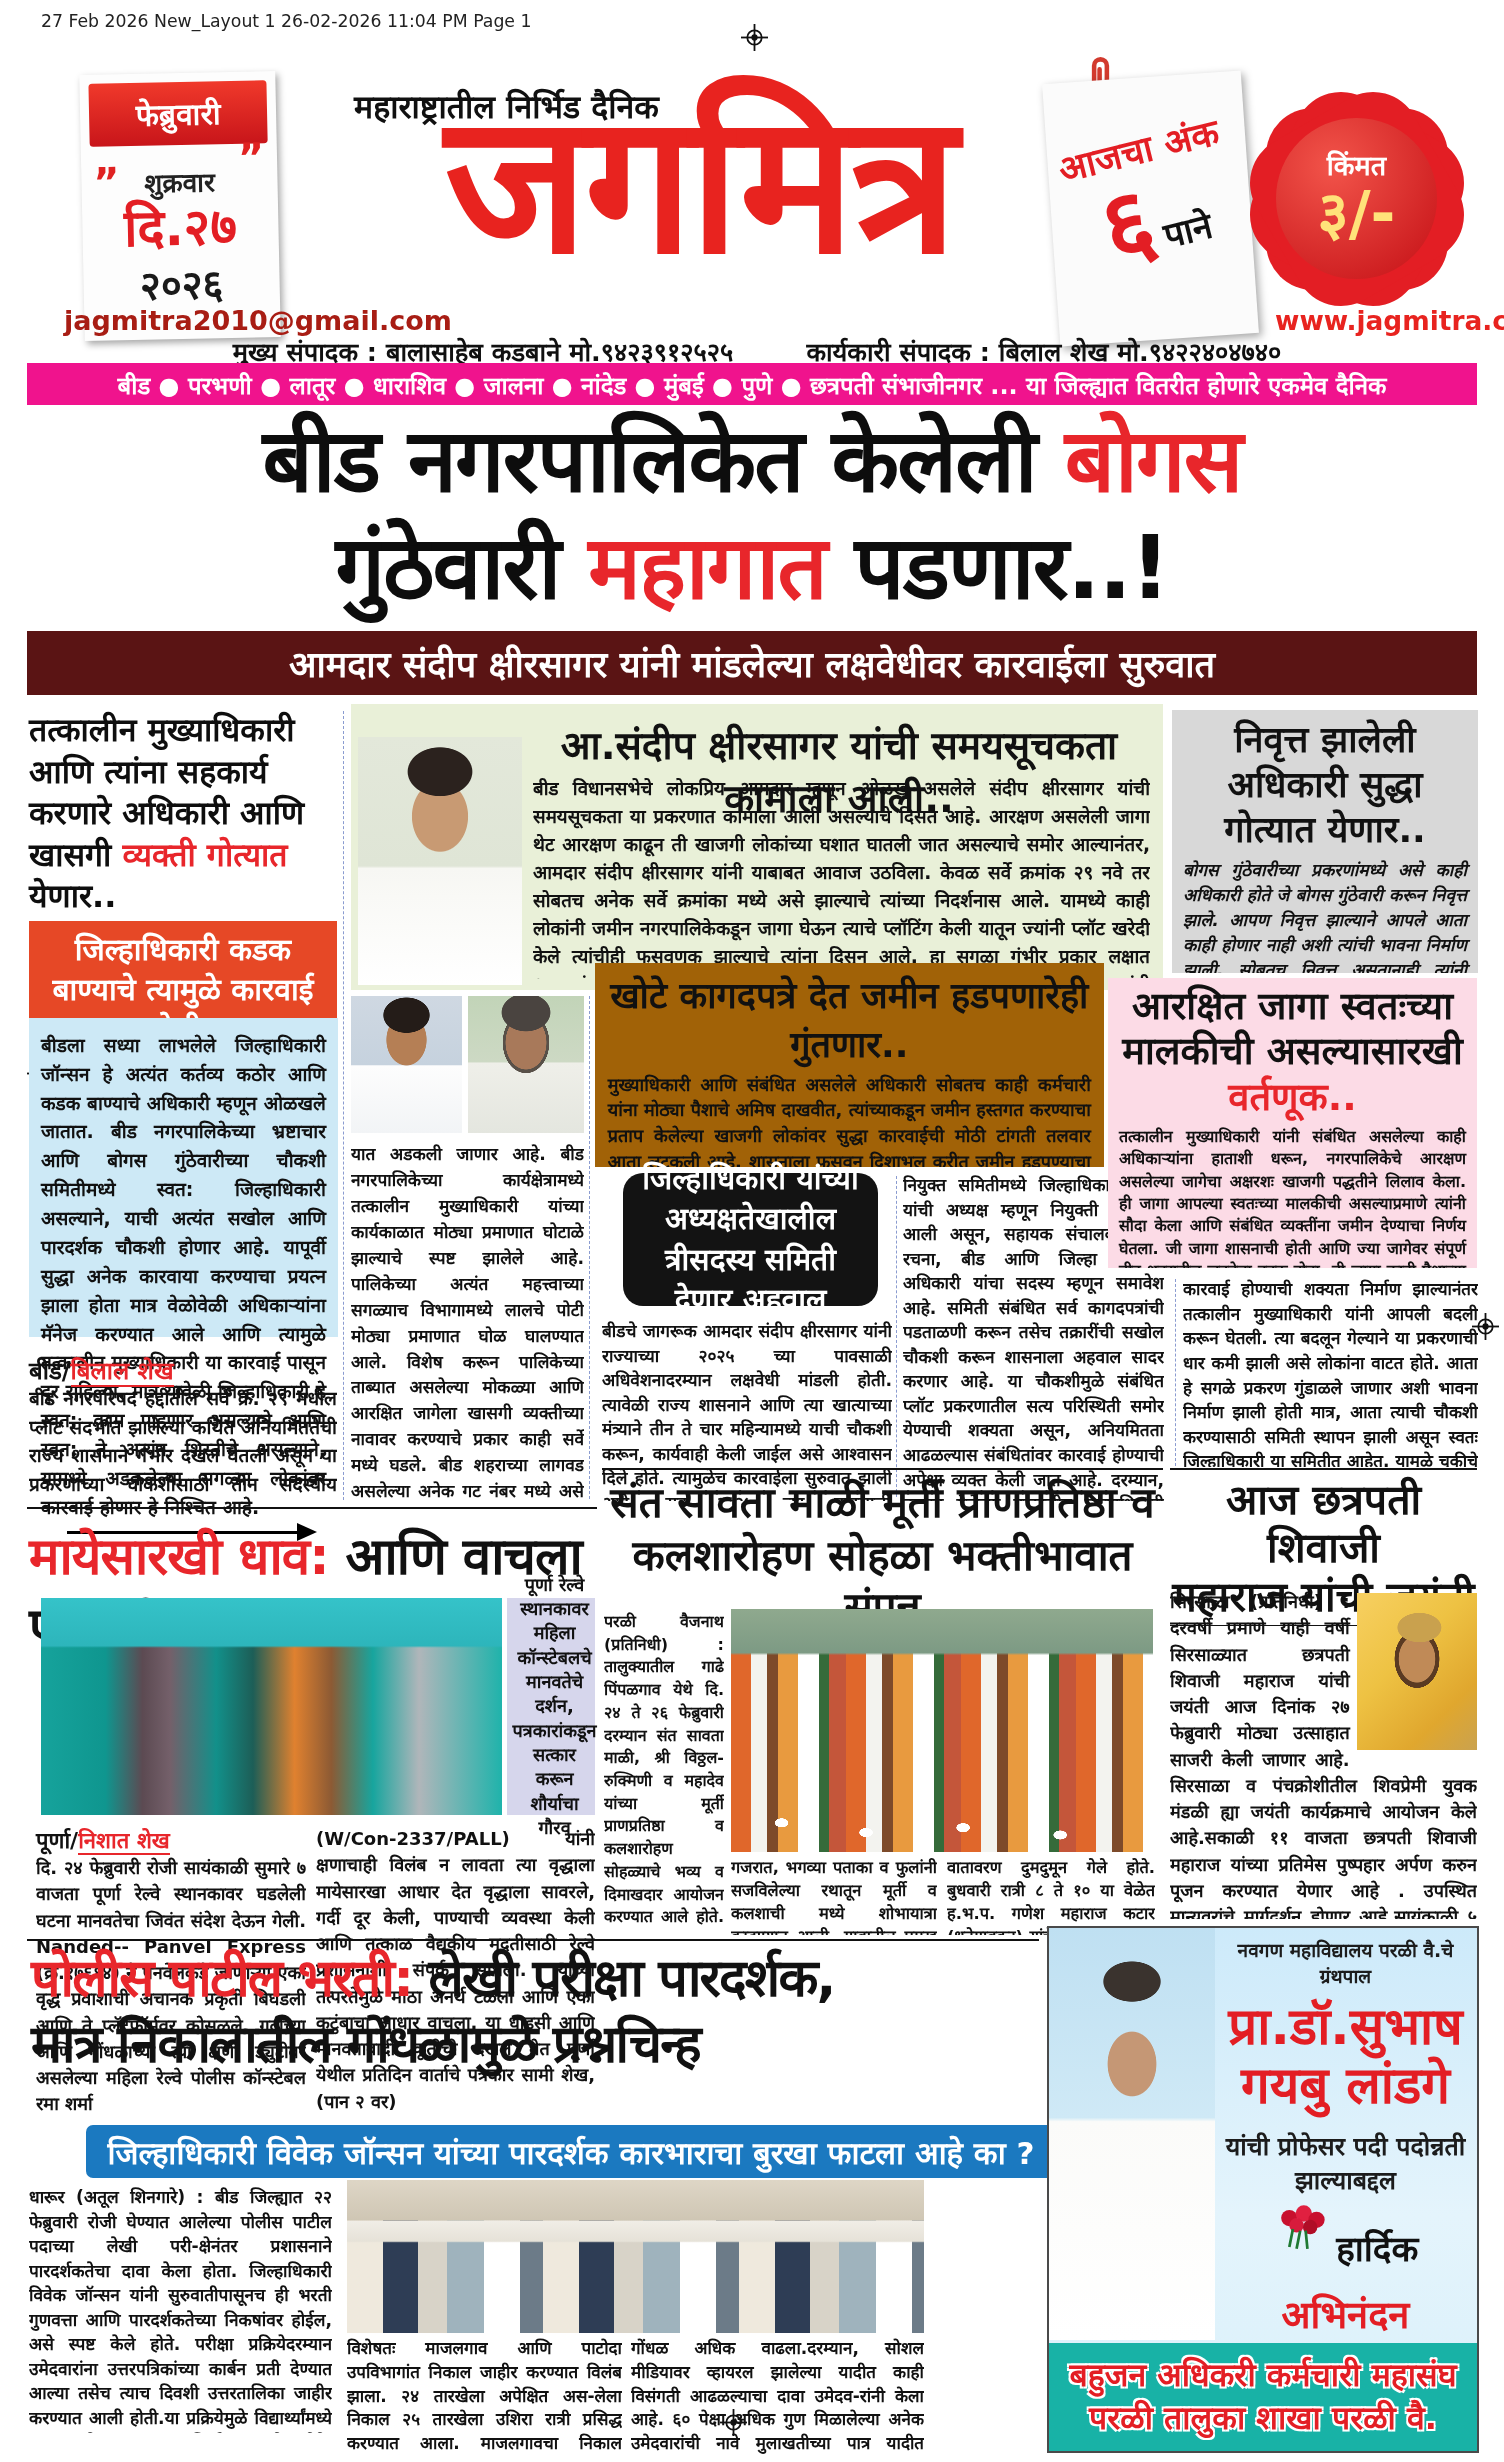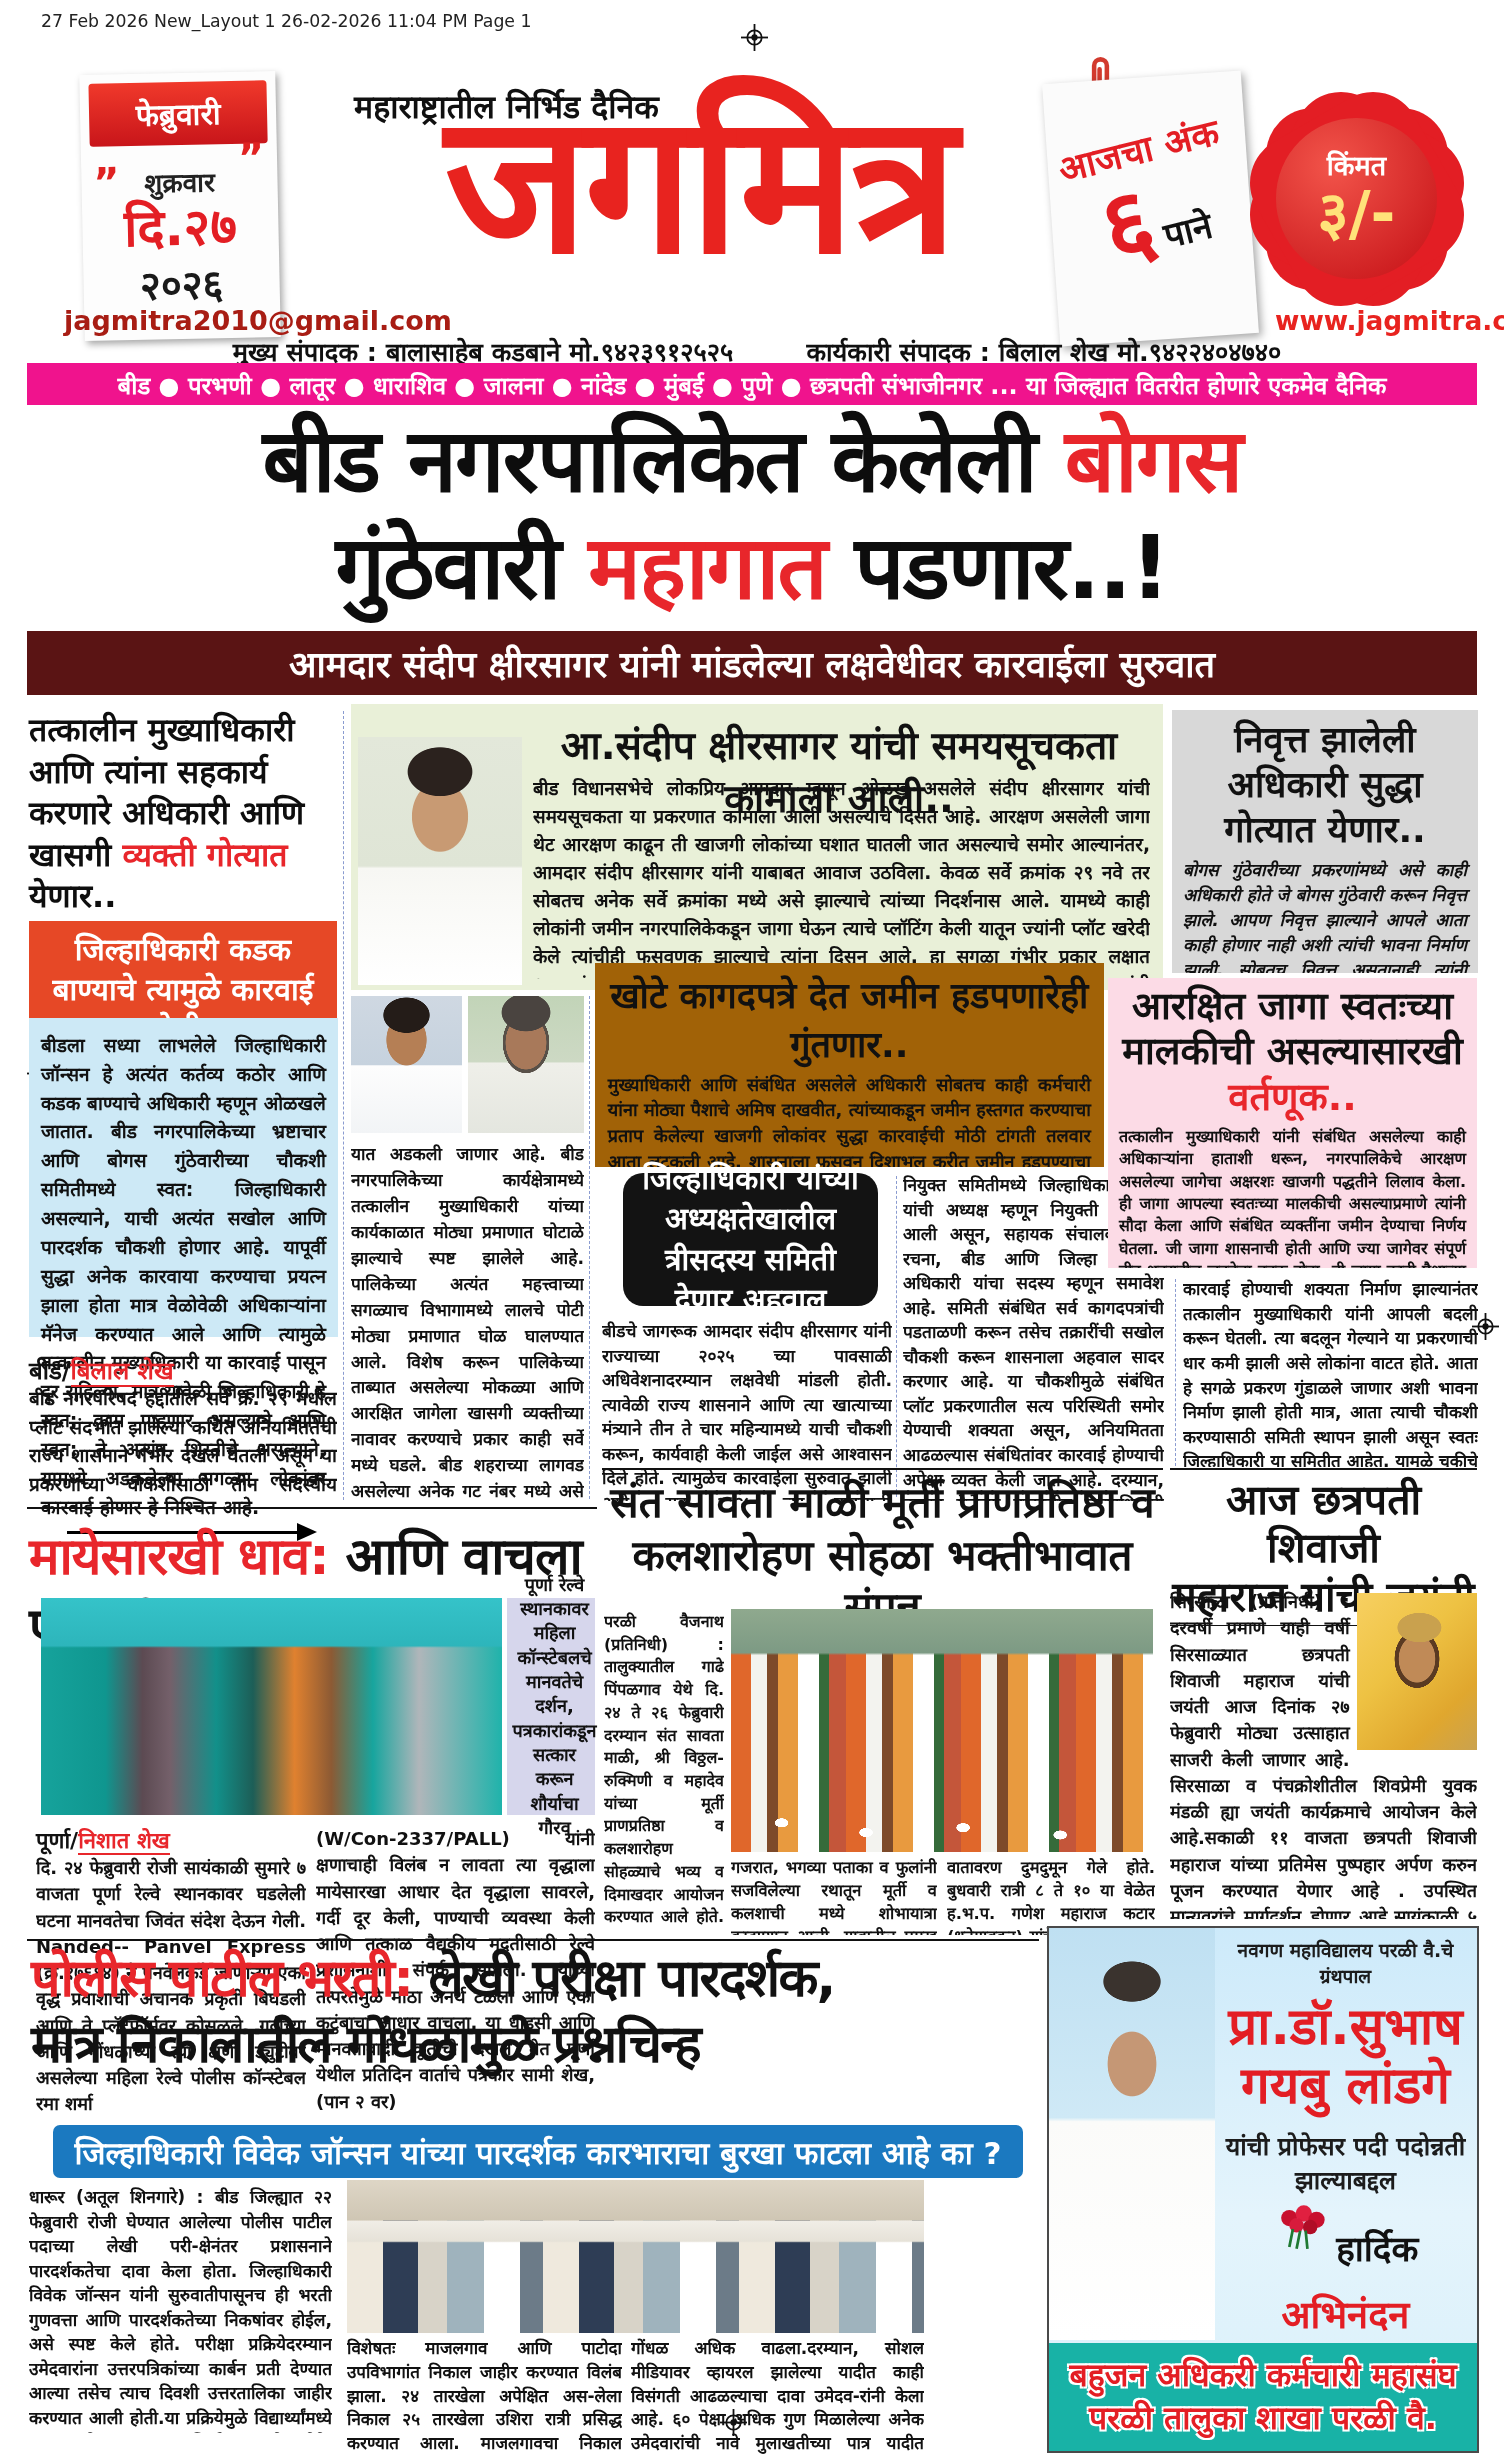--- a/index.html
+++ b/index.html
@@ -143,21 +143,21 @@
   
   .sohrule{left:602px;top:1468px;width:561px;border-top:2.7px solid #111;}
   .sohtitle{left:602px;top:1477px;width:561px;text-align:center;font-size:42px;font-weight:900;line-height:1.25;}
   .sohcol1{left:604px;top:1611px;width:120px;height:319px;font-size:16px;font-weight:650;line-height:1.42;}
   .sohphoto{left:731px;top:1609px;width:422px;height:243px;}
   .sohcolA{left:731px;top:1857px;width:206px;height:78px;font-size:16.4px;font-weight:650;line-height:1.4;}
   .sohcolB{left:947px;top:1857px;width:208px;height:78px;font-size:16.4px;font-weight:650;line-height:1.4;}
   
   .porule{left:27px;top:1939px;width:1012px;border-top:2.7px solid #111;}
   .potitle{left:31px;top:1946px;width:1010px;font-size:52px;font-weight:900;line-height:1.26;letter-spacing:-1.8px;}
-  .bluebar{left:53px;top:2125px;width:970px;height:53px;background:#1b79c0;color:#fff;display:flex;
+  .bluebar{left:86px;top:2125px;width:970px;height:53px;background:#1b79c0;color:#fff;display:flex;
            align-items:center;justify-content:center;font-size:31px;font-weight:800;border-radius:7px;}
   .pocol1{left:29px;top:2185px;width:303px;height:248px;font-size:17.3px;font-weight:700;line-height:1.42;}
   .pophoto{left:347px;top:2180px;width:577px;height:153px;}
   .pocolA{left:347px;top:2337px;width:275px;height:120px;font-size:17px;font-weight:700;line-height:1.4;}
   .pocolB{left:631px;top:2337px;width:293px;height:120px;font-size:17px;font-weight:700;line-height:1.4;}
   
   .adbox{left:1047px;top:1926px;width:432px;height:527px;border:2.7px solid #4a4a4a;box-sizing:border-box;
          background:linear-gradient(180deg,#cdeafa 0%,#e4f4fc 55%,#d9f0fa 100%);}
   .adphoto{position:absolute;left:0;top:0;width:166px;height:412px;}
   .adcontent{position:absolute;left:166px;top:9px;width:261px;text-align:center;}

